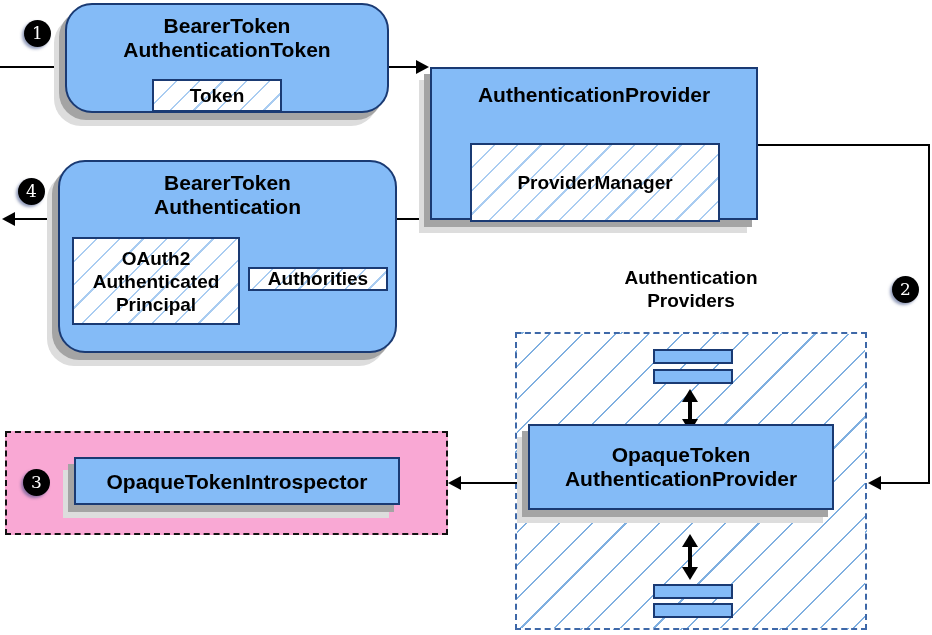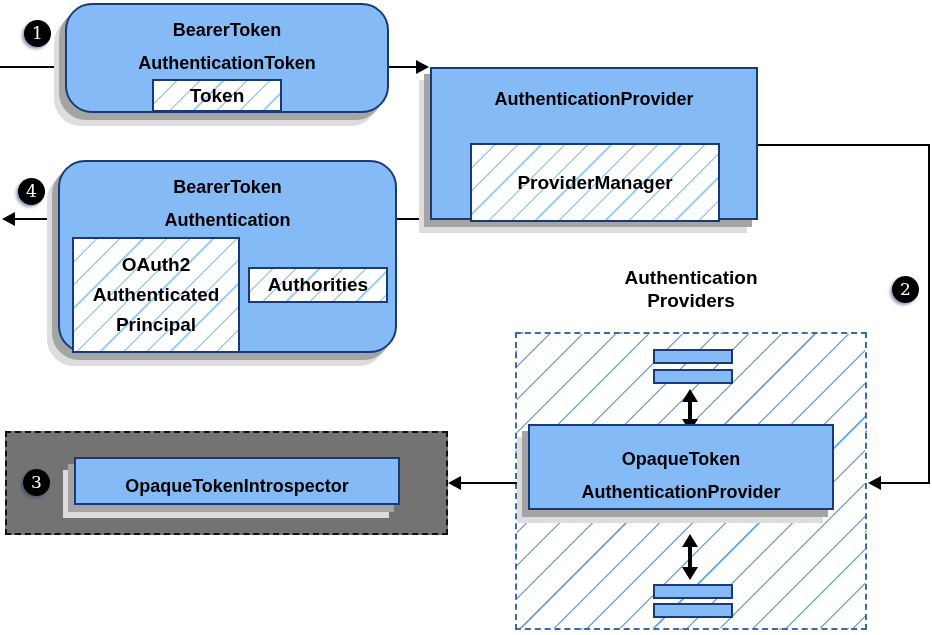--- a/index.html
+++ b/index.html
@@ -8,37 +8,37 @@
     font-family:"Liberation Sans", sans-serif;color:#000;
   }
   .pre{white-space:pre-line;}
   
   .bluebox{
     position:absolute;background:#84BBF7;border:2px solid #1A3A73;box-sizing:border-box;
     box-shadow:-6px 7px 0 #a4a4a4, -11px 13px 0 #dddddd;
   }
   .rounded{border-radius:27px;}
   .boxtitle{
-    font-weight:bold;font-size:18px;line-height:33px;text-align:center;
+    font-weight:bold;font-size:21px;line-height:24px;text-align:center;
   }
   .hatch-sm{
     position:absolute;background-color:#fff;box-sizing:border-box;
     background-image:repeating-linear-gradient(135deg, rgba(0,0,0,0) 0px, rgba(0,0,0,0) 15px, #A9CCF1 15px, #A9CCF1 16.5px);
     border:2px solid #1A3A73;
     font-weight:bold;font-size:19px;text-align:center;
     display:flex;align-items:center;justify-content:center;
   }
   .providers-container{
     position:absolute;left:515px;top:332px;width:352px;height:298px;box-sizing:border-box;
     border:2px dashed #3E68A8;background-color:#fff;
     background-image:repeating-linear-gradient(135deg, rgba(0,0,0,0) 0px, rgba(0,0,0,0) 22px, #7FAFE0 22px, #7FAFE0 23.5px);
   }
   .dotted-box{
     position:absolute;left:5px;top:431px;width:443px;height:104px;box-sizing:border-box;
-    border:2px dashed #111;background:#737373;
+    border:2px dashed #111;background:#f9a8d4;
   }
   .bar{
     position:absolute;left:653px;width:80px;height:15px;box-sizing:border-box;
     background:#84BBF7;border:2px solid #1A3A73;
   }
   
   .hline,.vline-abs{position:absolute;background:#000;}
   .tri-right{position:absolute;width:0;height:0;border-top:7px solid transparent;border-bottom:7px solid transparent;border-left:13px solid #000;}
   .tri-left{position:absolute;width:0;height:0;border-top:7px solid transparent;border-bottom:7px solid transparent;border-right:13px solid #000;}
   .varrow{position:absolute;width:16px;display:flex;flex-direction:column;align-items:center;}
@@ -108,24 +108,24 @@
   </div>
 
   <div class="bluebox" style="left:430px;top:67px;width:328px;height:153px">
     <div class="boxtitle" style="margin-top:14px">AuthenticationProvider</div>
     <div class="hatch-sm" style="left:38px;top:74px;width:250px;height:79px">ProviderManager</div>
   </div>
 
   <div class="bluebox rounded" style="left:58px;top:160px;width:339px;height:193px">
     <div class="boxtitle pre" style="margin-top:9px">BearerToken
 Authentication</div>
-    <div class="hatch-sm pre" style="left:12px;top:75px;width:168px;height:116px;line-height:30px">OAuth2
+    <div class="hatch-sm pre" style="left:12px;top:75px;width:168px;height:88px;line-height:23px">OAuth2
 Authenticated
 Principal</div>
-    <div class="hatch-sm" style="left:188px;top:105px;width:140px;height:36px">Authorities</div>
+    <div class="hatch-sm" style="left:188px;top:105px;width:140px;height:24px">Authorities</div>
   </div>
 
   <div class="bluebox" style="left:528px;top:424px;width:306px;height:86px">
     <div class="boxtitle pre" style="margin-top:17px">OpaqueToken
 AuthenticationProvider</div>
   </div>
 
   <div class="dotted-box">
     <div class="bluebox" style="left:67px;top:24px;width:326px;height:48px">
       <div class="boxtitle" style="margin-top:11px">OpaqueTokenIntrospector</div>

